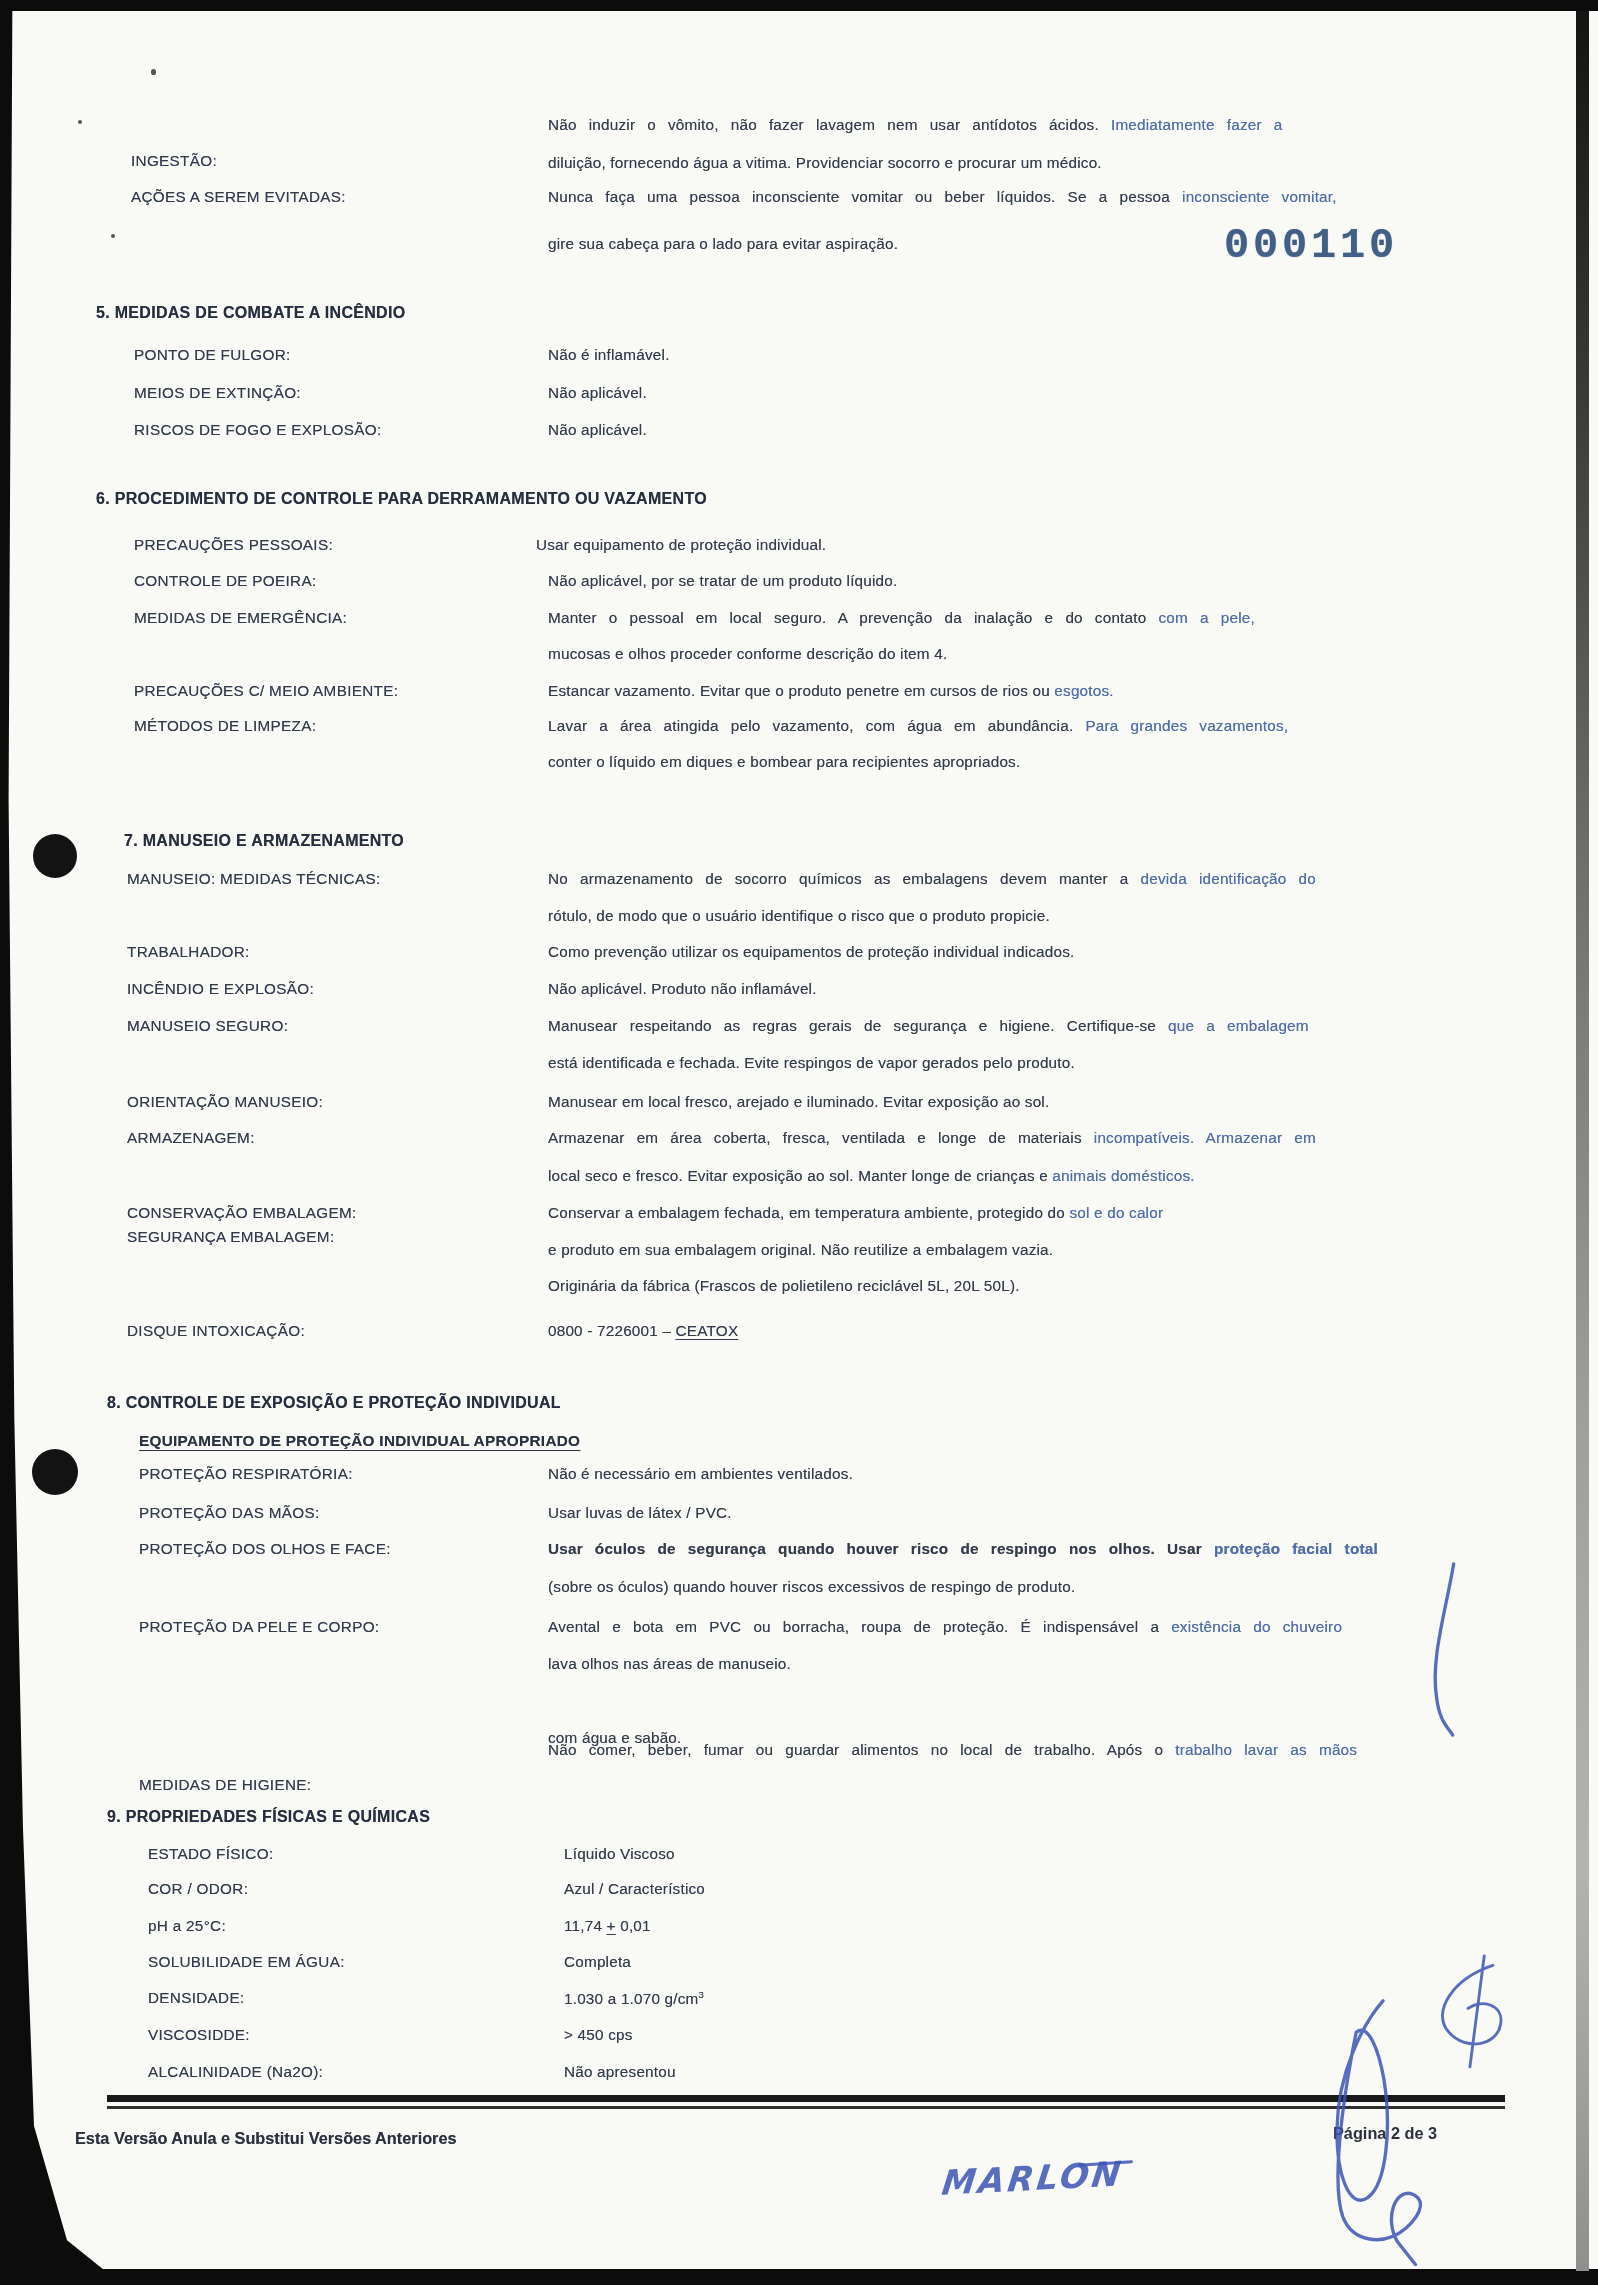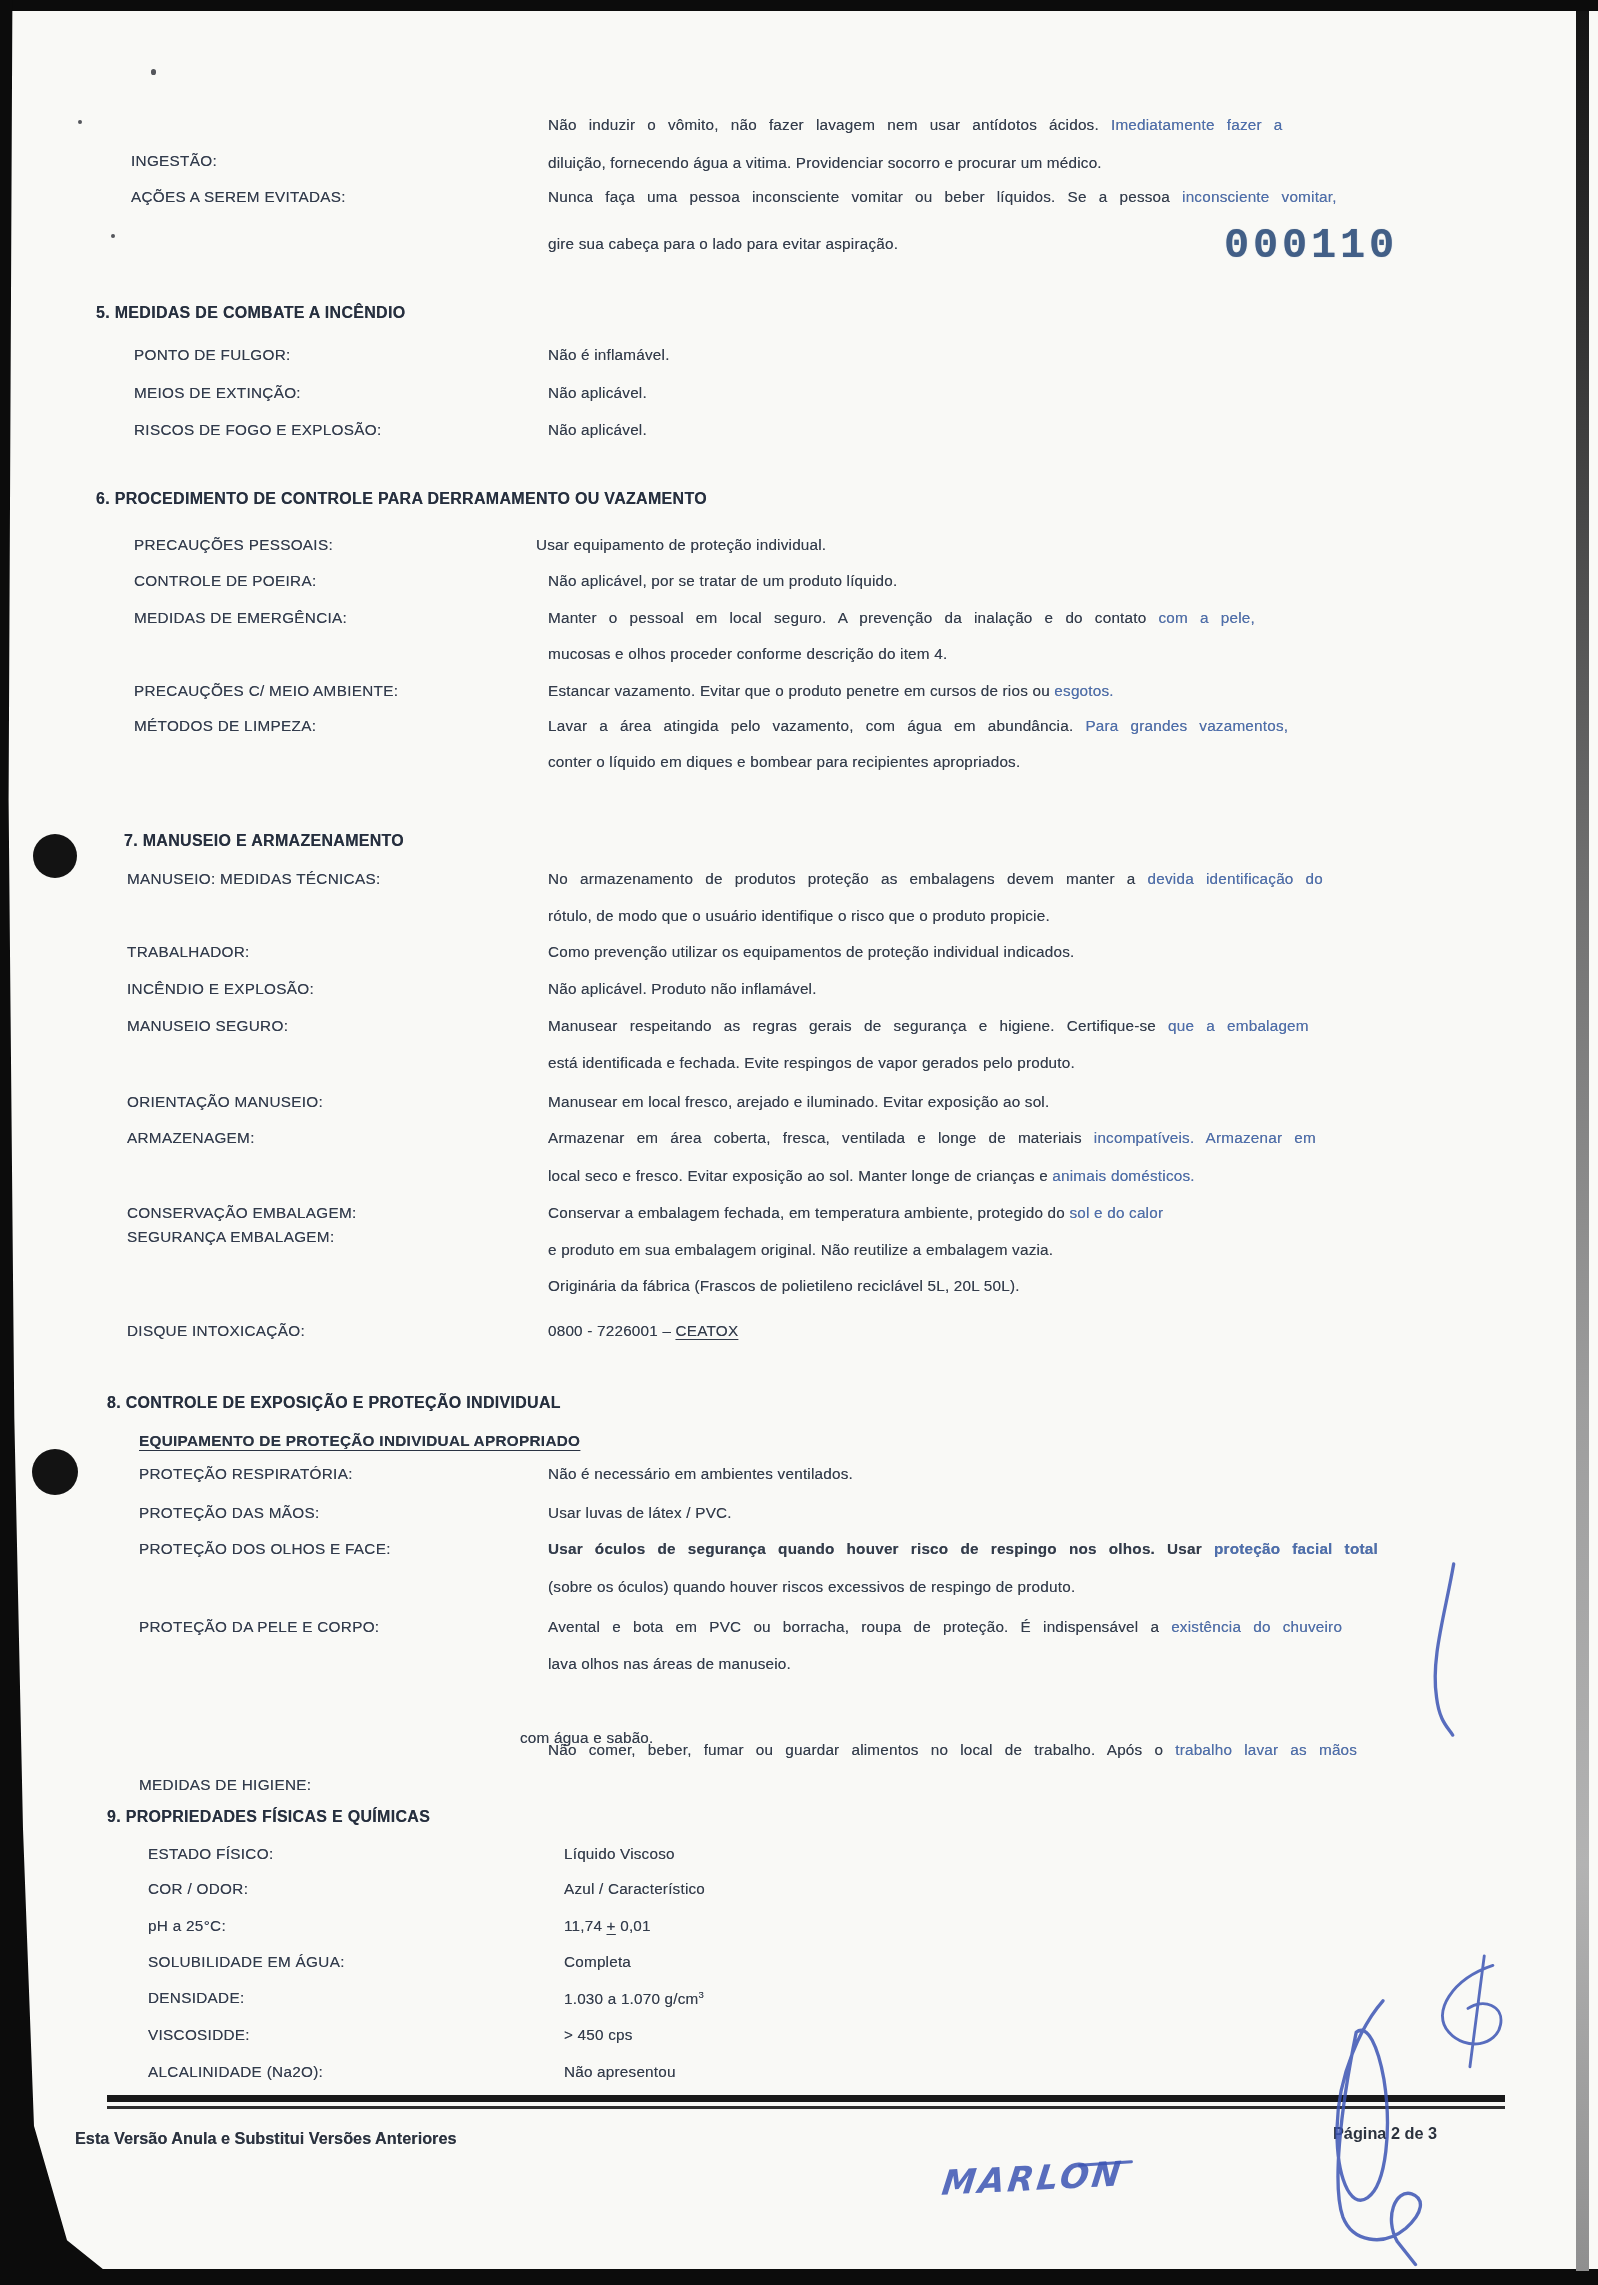--- a/index.html
+++ b/index.html
@@ -89,21 +89,21 @@
       <div class="lbl" style="left: 134px; top: 609px;"><span>MEDIDAS DE EMERGÊNCIA:</span></div>
       <div class="vline wide" style="left: 548px; top: 609px;"><span>Manter o pessoal em local seguro. A prevenção da inalação e do contato </span><span class="b">com a pele,</span></div>
       <div class="vline" style="left: 548px; top: 645px;"><span>mucosas e olhos proceder conforme descrição do item 4.</span></div>
       <div class="lbl" style="left: 134px; top: 682px;"><span>PRECAUÇÕES C/ MEIO AMBIENTE:</span></div>
       <div class="vline" style="left: 548px; top: 682px;"><span>Estancar vazamento. Evitar que o produto penetre em cursos de rios ou </span><span class="b">esgotos.</span></div>
       <div class="lbl" style="left: 134px; top: 717px;"><span>MÉTODOS DE LIMPEZA:</span></div>
       <div class="vline wide" style="left: 548px; top: 717px;"><span>Lavar a área atingida pelo vazamento, com água em abundância. </span><span class="b">Para grandes vazamentos,</span></div>
       <div class="vline" style="left: 548px; top: 753px;"><span>conter o líquido em diques e bombear para recipientes apropriados.</span></div>
       <div class="sec-h" style="left: 124px; top: 832px;"><span>7. MANUSEIO E ARMAZENAMENTO</span></div>
       <div class="lbl" style="left: 127px; top: 870px;"><span>MANUSEIO: MEDIDAS TÉCNICAS:</span></div>
-      <div class="vline wide" style="left: 548px; top: 870px;"><span>No armazenamento de produtos proteção as embalagens devem manter a </span><span class="b">devida identificação do</span></div>
+      <div class="vline wide" style="left: 548px; top: 870px;"><span>No armazenamento de socorro químicos as embalagens devem manter a </span><span class="b">devida identificação do</span></div>
       <div class="vline" style="left: 548px; top: 907px;"><span>rótulo, de modo que o usuário identifique o risco que o produto propicie.</span></div>
       <div class="lbl" style="left: 127px; top: 943px;"><span>TRABALHADOR:</span></div>
       <div class="vline" style="left: 548px; top: 943px;"><span>Como prevenção utilizar os equipamentos de proteção individual indicados.</span></div>
       <div class="lbl" style="left: 127px; top: 980px;"><span>INCÊNDIO E EXPLOSÃO:</span></div>
       <div class="vline" style="left: 548px; top: 980px;"><span>Não aplicável. Produto não inflamável.</span></div>
       <div class="lbl" style="left: 127px; top: 1017px;"><span>MANUSEIO SEGURO:</span></div>
       <div class="vline wide" style="left: 548px; top: 1017px;"><span>Manusear respeitando as regras gerais de segurança e higiene. Certifique-se </span><span class="b">que a embalagem</span></div>
       <div class="vline" style="left: 548px; top: 1054px;"><span>está identificada e fechada. Evite respingos de vapor gerados pelo produto.</span></div>
       <div class="lbl" style="left: 127px; top: 1093px;"><span>ORIENTAÇÃO MANUSEIO:</span></div>
       <div class="vline" style="left: 548px; top: 1093px;"><span>Manusear em local fresco, arejado e iluminado. Evitar exposição ao sol.</span></div>
@@ -124,21 +124,21 @@
       <div class="lbl" style="left: 139px; top: 1504px;"><span>PROTEÇÃO DAS MÃOS:</span></div>
       <div class="vline" style="left: 548px; top: 1504px;"><span>Usar luvas de látex / PVC.</span></div>
       <div class="lbl" style="left: 139px; top: 1540px;"><span>PROTEÇÃO DOS OLHOS E FACE:</span></div>
       <div class="vline wide" style="left: 548px; top: 1540px; font-weight: bold;"><span>Usar óculos de segurança quando houver risco de respingo nos olhos. Usar </span><span class="b">proteção facial total</span></div>
       <div class="vline" style="left: 548px; top: 1578px;"><span>(sobre os óculos) quando houver riscos excessivos de respingo de produto.</span></div>
       <div class="lbl" style="left: 139px; top: 1618px;"><span>PROTEÇÃO DA PELE E CORPO:</span></div>
       <div class="vline wide" style="left: 548px; top: 1618px;"><span>Avental e bota em PVC ou borracha, roupa de proteção. É indispensável a </span><span class="b">existência do chuveiro</span></div>
       <div class="vline" style="left: 548px; top: 1655px;"><span>lava olhos nas áreas de manuseio.</span></div>
       <div class="lbl" style="left: 139px; top: 1776px;"><span>MEDIDAS DE HIGIENE:</span></div>
       <div class="vline wide" style="left: 548px; top: 1741px;"><span>Não comer, beber, fumar ou guardar alimentos no local de trabalho. Após o </span><span class="b">trabalho lavar as mãos</span></div>
-      <div class="vline" style="left: 520px; top: 1729px;"><span>com água e sabão.</span></div>
+      <div class="vline" style="left: 548px; top: 1729px;"><span>com água e sabão.</span></div>
       <div class="sec-h" style="left: 107px; top: 1808px;"><span>9. PROPRIEDADES FÍSICAS E QUÍMICAS</span></div>
       <div class="lbl" style="left: 148px; top: 1845px;"><span>ESTADO FÍSICO:</span></div>
       <div class="vline" style="left: 564px; top: 1845px;"><span>Líquido Viscoso</span></div>
       <div class="lbl" style="left: 148px; top: 1880px;"><span>COR / ODOR:</span></div>
       <div class="vline" style="left: 564px; top: 1880px;"><span>Azul / Característico</span></div>
       <div class="lbl" style="left: 148px; top: 1917px;"><span>pH a 25°C:</span></div>
       <div class="vline" style="left: 564px; top: 1917px;"><span>11,74 </span><span class="u">+</span><span> 0,01</span></div>
       <div class="lbl" style="left: 148px; top: 1953px;"><span>SOLUBILIDADE EM ÁGUA:</span></div>
       <div class="vline" style="left: 564px; top: 1953px;"><span>Completa</span></div>
       <div class="lbl" style="left: 148px; top: 1989px;"><span>DENSIDADE:</span></div>

